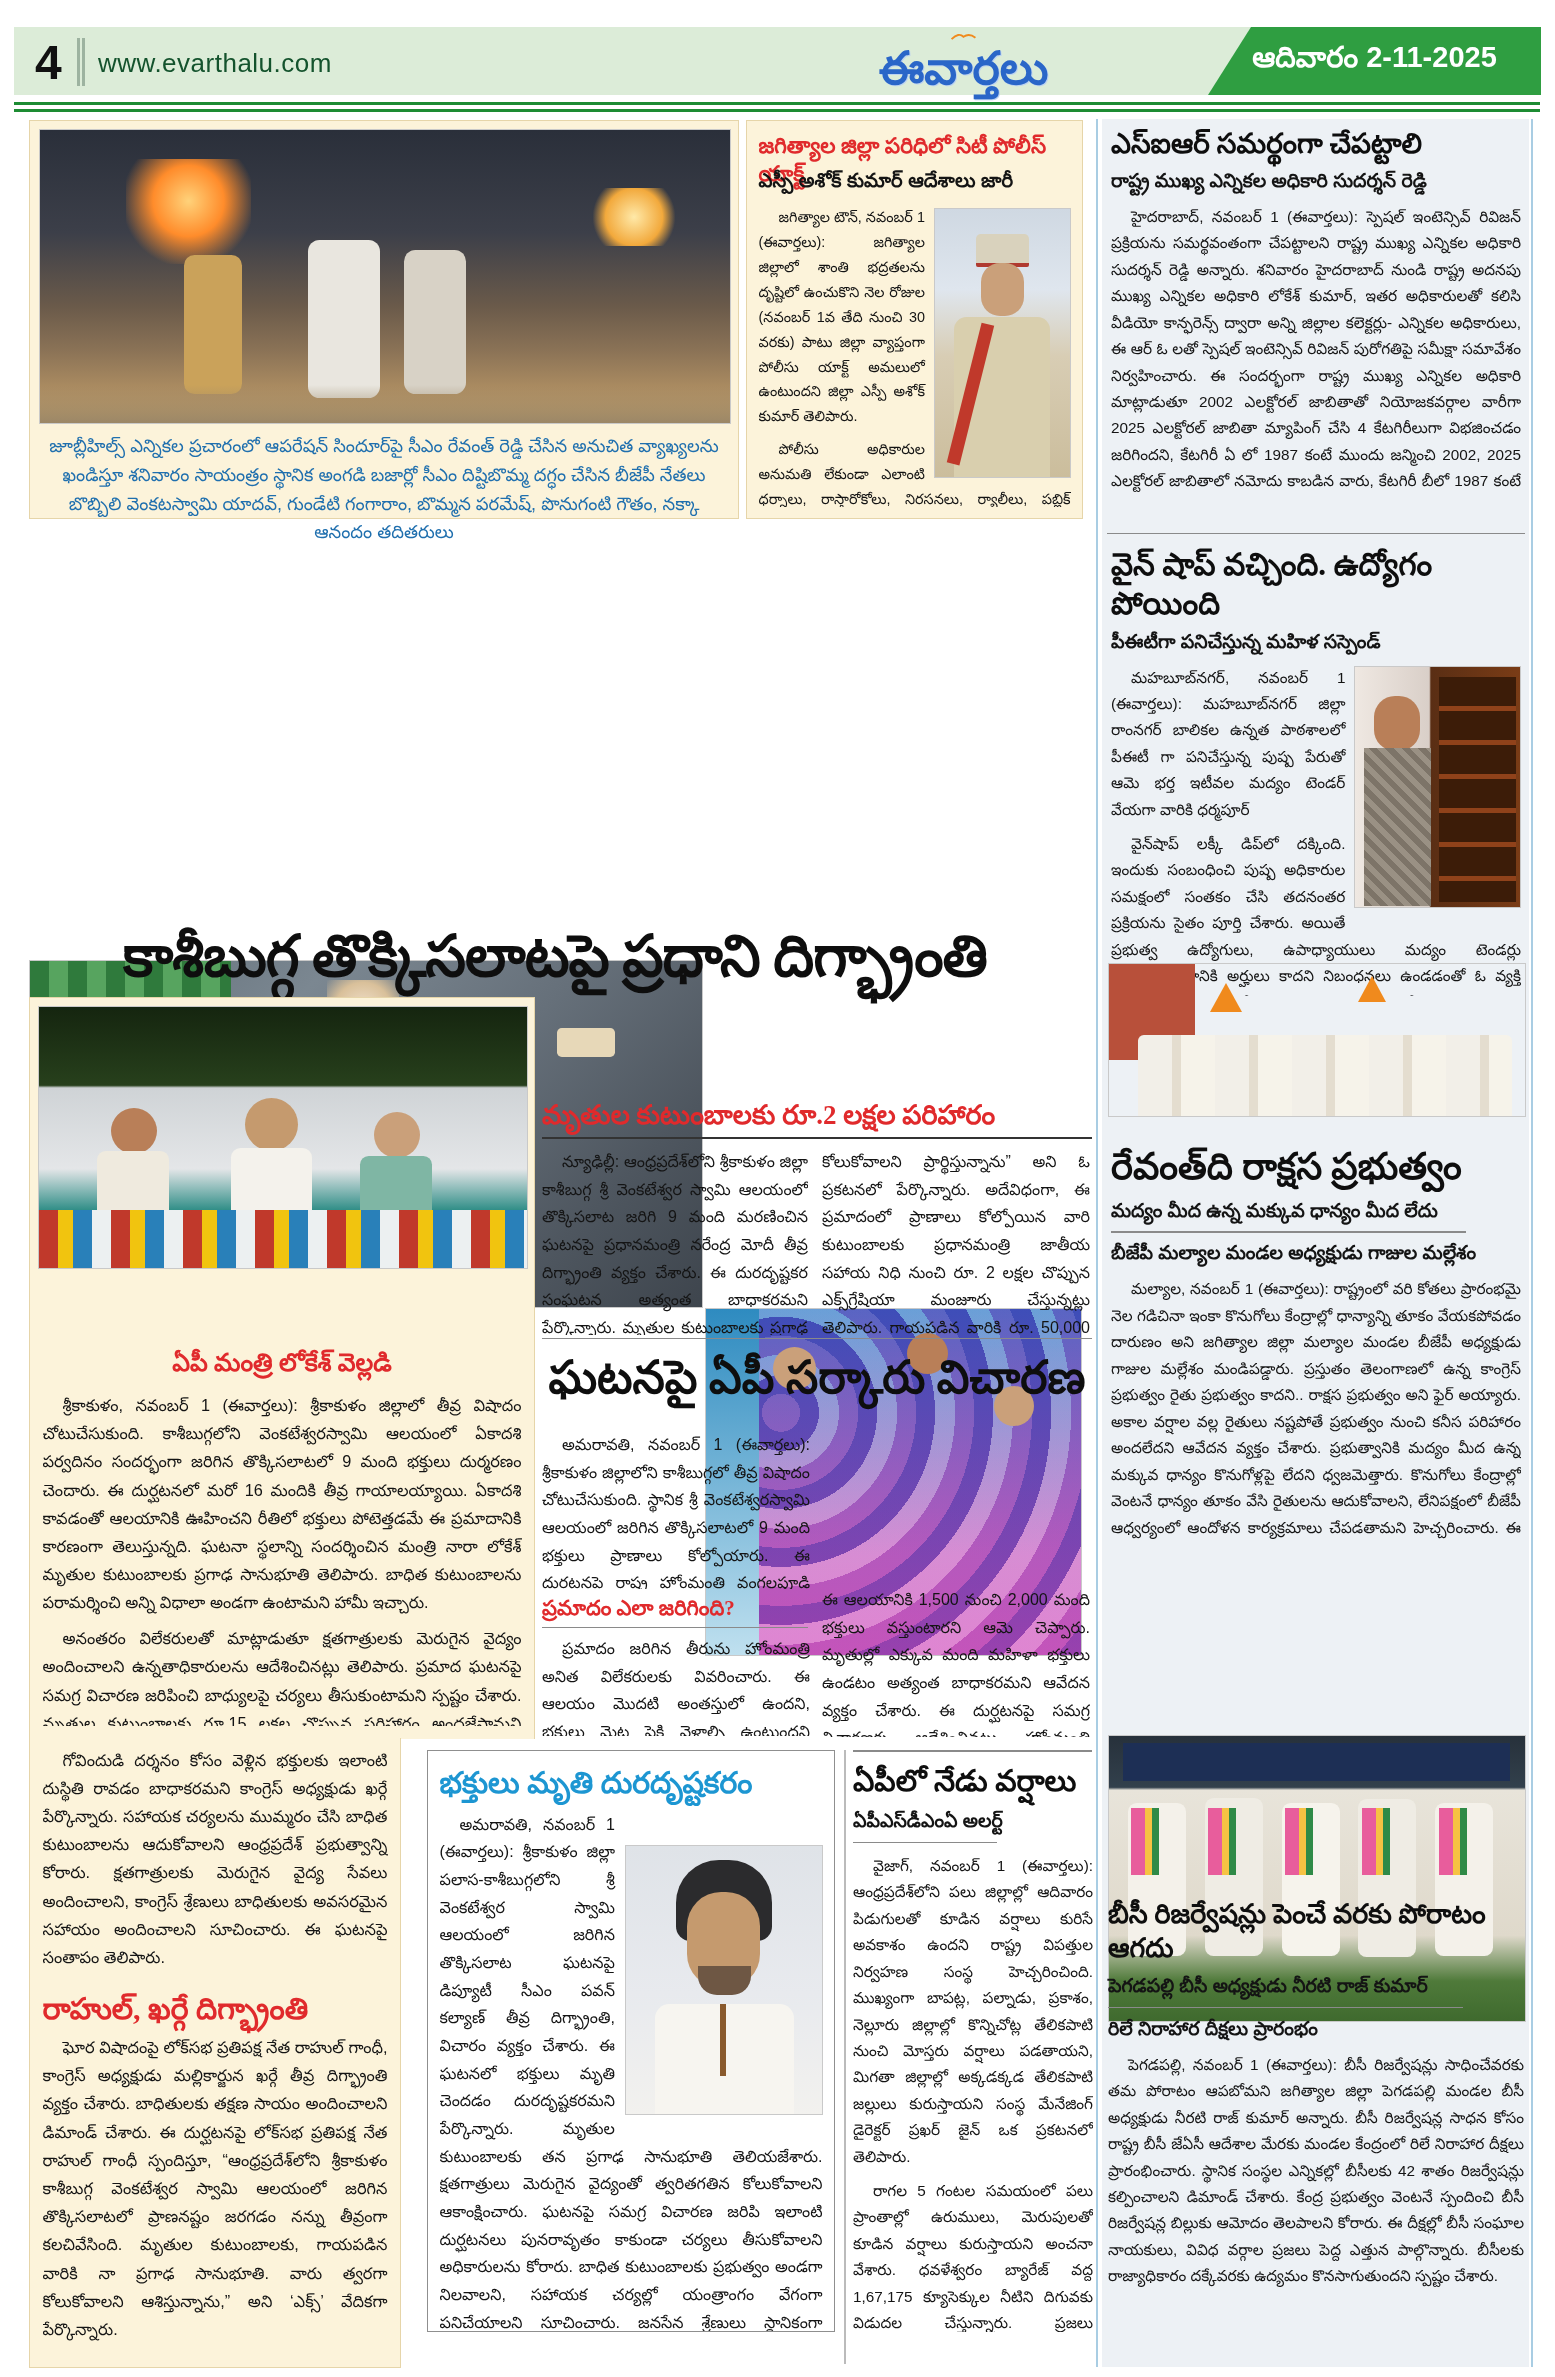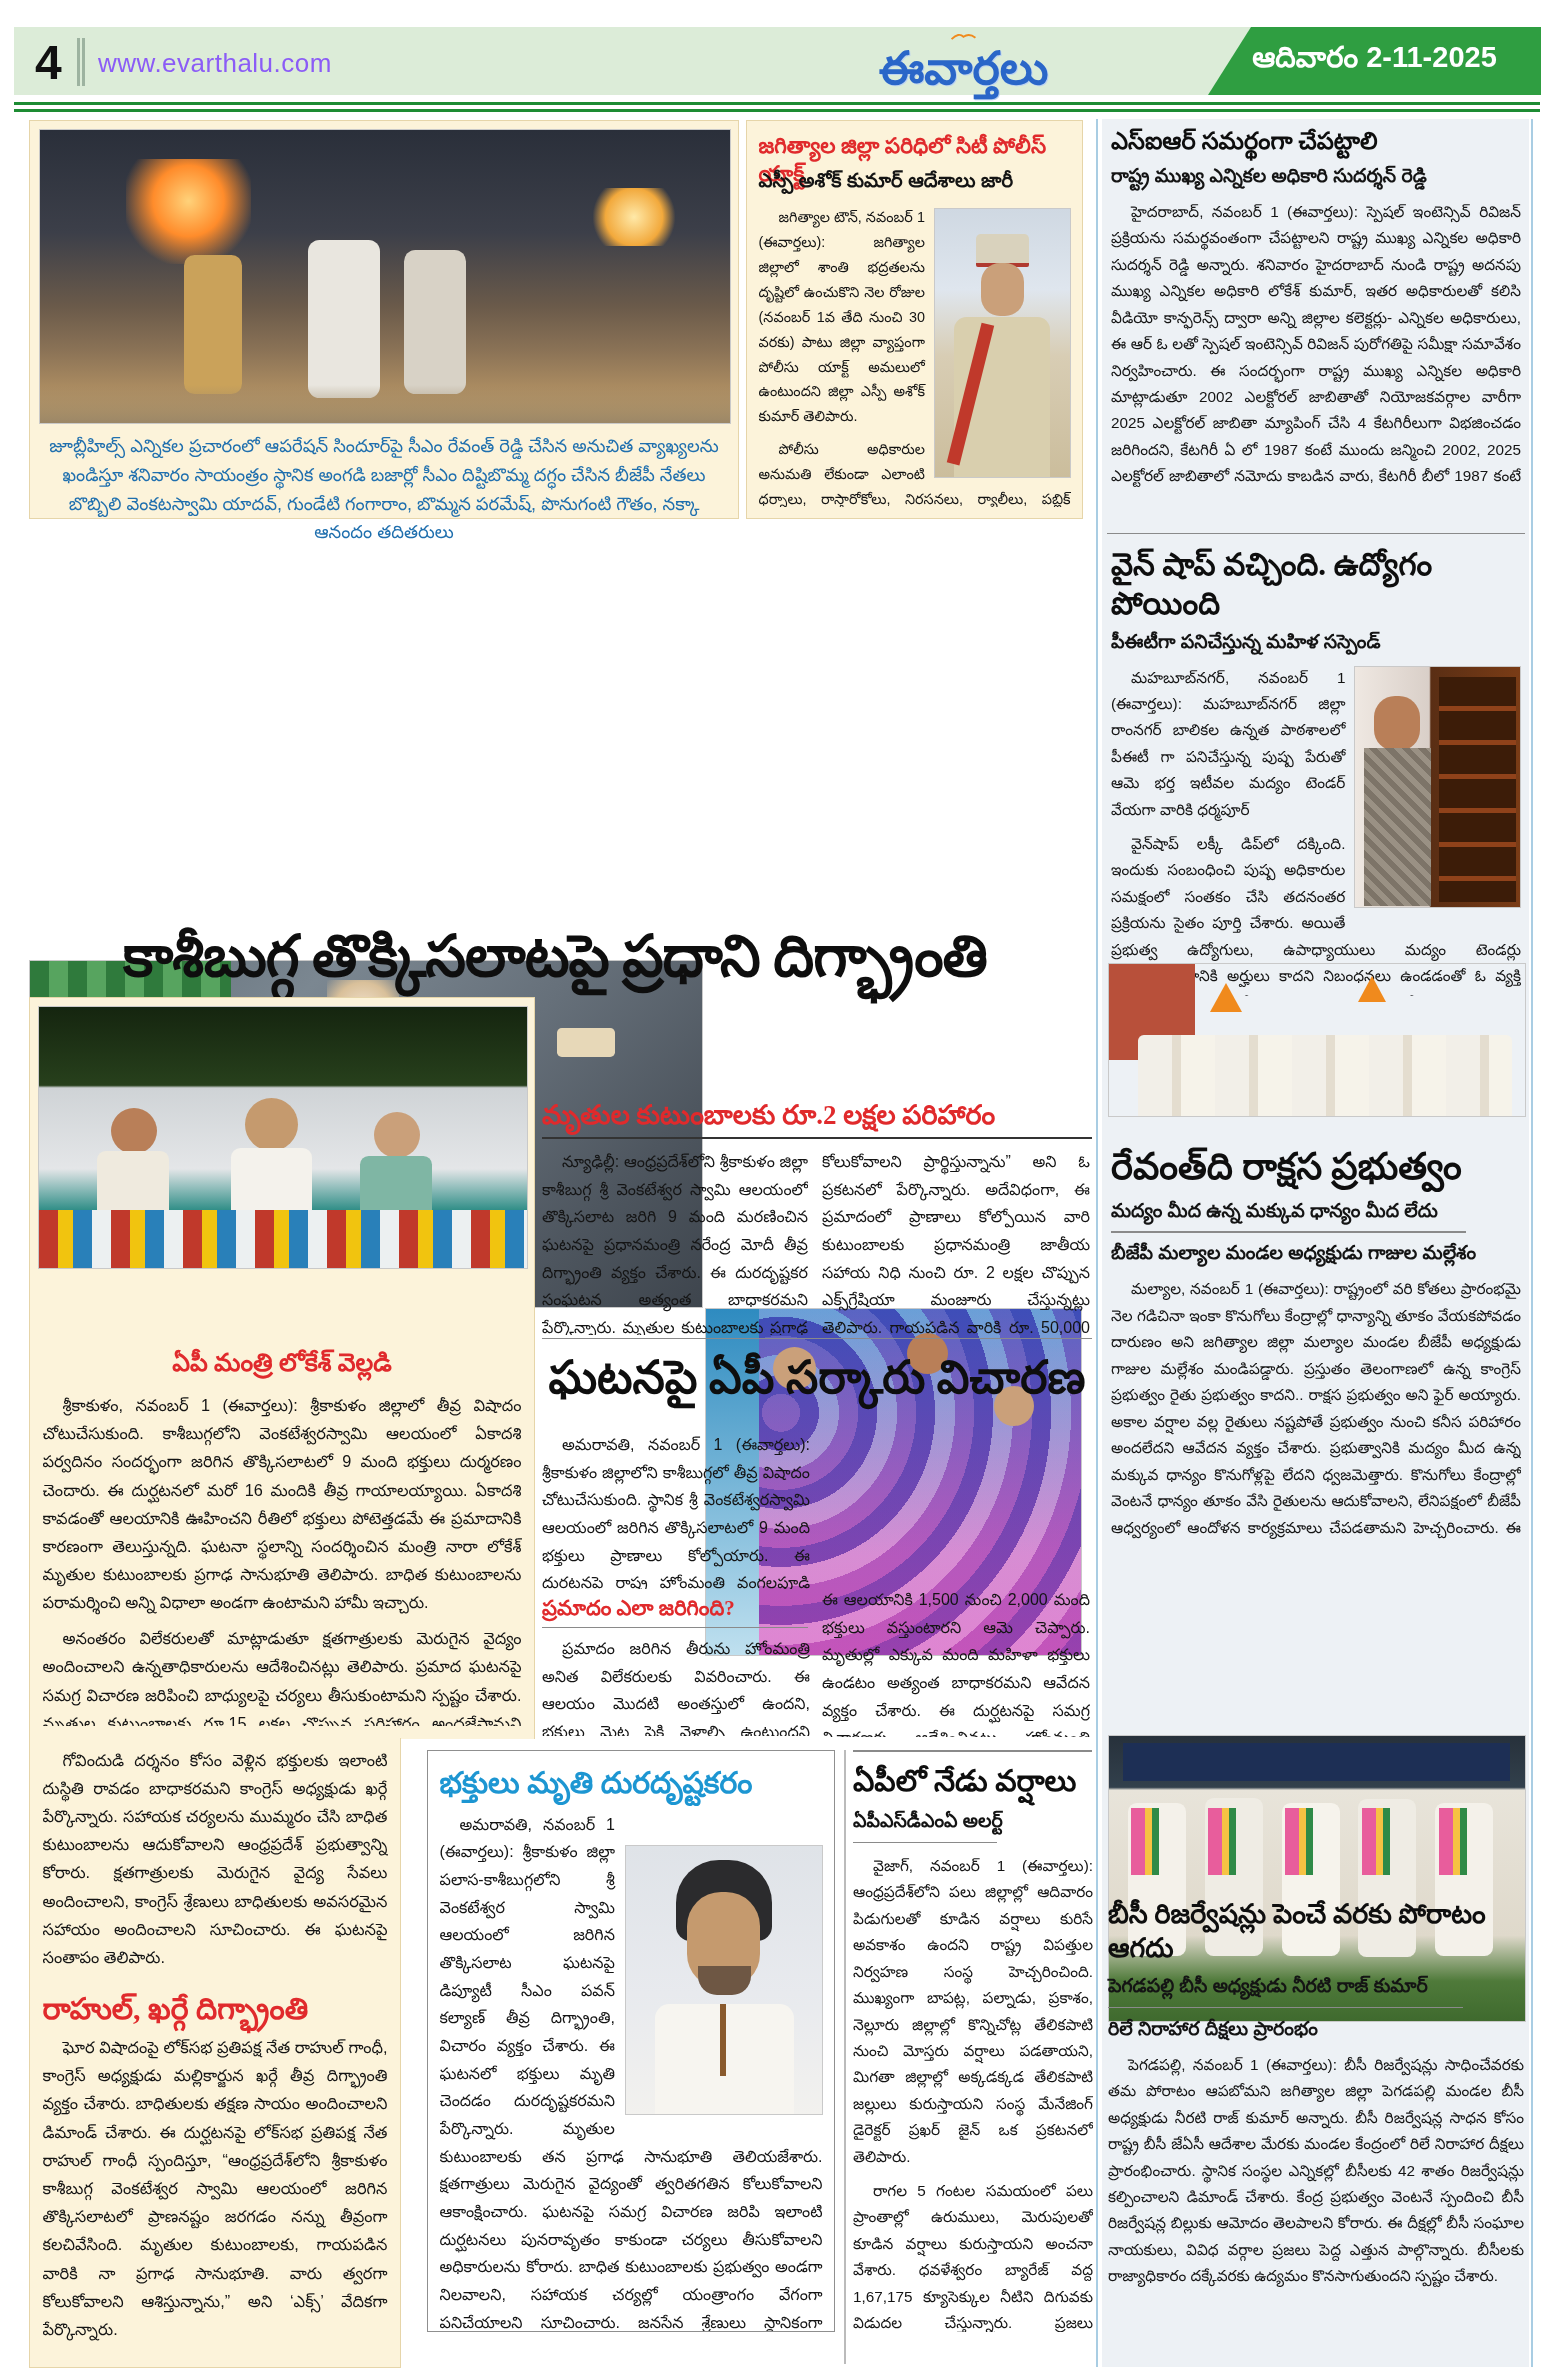--- a/index.html
+++ b/index.html
@@ -3,21 +3,21 @@
 <meta charset="utf-8">
 <style>
   html,body{margin:0;padding:0;background:#fff;}
   #page{position:relative;width:1555px;height:2377px;background:#ffffff;overflow:hidden;
         font-family:"Liberation Sans",sans-serif;color:#111;}
   .abs{position:absolute;}
   
   .hdr-bar{background:#dcecd8;}
   .pgnum{font-size:48px;font-weight:bold;color:#111;font-family:"Liberation Sans",sans-serif;}
   .hdr-sep{width:2.9px;background:#9db3a0;}
-  .hdr-url{font-size:26px;color:#8b5cf6;letter-spacing:0.5px;}
+  .hdr-url{font-size:26px;color:#14532d;letter-spacing:0.5px;}
   .masthead{font-size:46px;font-weight:bold;color:#2a66c8;text-shadow:1px 1px 0 #bcd2f0;}
   .ribbon{background:#2f9e41;clip-path:polygon(43px 0,100% 0,100% 100%,0 100%);}
   .ribbon span{color:#fff;font-size:29px;font-weight:bold;}
   .grule{background:#1d8c33;}
   
   .cream{background:#fcf3da;border:1px solid #e6d5a9;}
   .vline{width:1.9px;background:#a9cde3;}
   .rightcol-bg{background:#edf1f5;}
   .hrule{background:#8a8a8a;}
   
@@ -83,21 +83,21 @@
         <div style="position:absolute;left:46px;top:54px;width:43px;height:53px;background:#caa07a;border-radius:19px;"></div>
         <div style="position:absolute;left:19px;top:108px;width:96px;height:163px;background:#d9cfae;border-radius:12.5px 12.5px 0 0;"></div>
         <div style="position:absolute;left:29px;top:113px;width:12.5px;height:144px;background:#c0392b;transform:rotate(14deg);"></div>
       </div>
       <p>జగిత్యాల టౌన్, నవంబర్ 1 (ఈవార్తలు): జగిత్యాల జిల్లాలో శాంతి భద్రతలను దృష్టిలో ఉంచుకొని నెల రోజుల (నవంబర్ 1వ తేది నుంచి 30 వరకు) పాటు జిల్లా వ్యాప్తంగా పోలీసు యాక్ట్ అమలులో ఉంటుందని జిల్లా ఎస్పీ అశోక్ కుమార్ తెలిపారు.</p>
       <p>పోలీసు అధికారుల అనుమతి లేకుండా ఎలాంటి ధర్నాలు, రాస్తారోకోలు, నిరసనలు, ర్యాలీలు, పబ్లిక్ మీటింగ్‌లు, సభలు, సమావేశాలు నిర్వహించరాదని అన్నారు. శాంతిభద్రతలకు భంగం కలిగించేలా.. ప్రభుత్వ ఆస్తులకు నష్టం కలిగించే వ్యతిరేక కార్యక్రమాలు చేపట్టరాదని హెచ్చరించారు. ప్రజలు పోలీసులకు సహకరించి శాంతిభద్రతల పరిరక్షణకు కృషిచేయాలని కోరారు.</p>
     </div>
   </div>
 
   <div class="abs" style="left:1111px;top:126px;width:410px;">
-    <div class="hl-serif" style="font-size:24px;">ఎస్ఐఆర్ సమర్థంగా చేపట్టాలి</div>
+    <div class="hl-serif" style="font-size:28px;">ఎస్ఐఆర్ సమర్థంగా చేపట్టాలి</div>
     <div class="sub" style="font-size:19px;margin-top:6.7px;">రాష్ట్ర ముఖ్య ఎన్నికల అధికారి సుదర్శన్ రెడ్డి</div>
     <div class="body-t" style="margin-top:10.5px;height:288px;overflow:hidden;font-size:15.3px;">
       <p>హైదరాబాద్, నవంబర్ 1 (ఈవార్తలు): స్పెషల్ ఇంటెన్సివ్ రివిజన్ ప్రక్రియను సమర్థవంతంగా చేపట్టాలని రాష్ట్ర ముఖ్య ఎన్నికల అధికారి సుదర్శన్ రెడ్డి అన్నారు. శనివారం హైదరాబాద్ నుండి రాష్ట్ర అదనపు ముఖ్య ఎన్నికల అధికారి లోకేశ్ కుమార్, ఇతర అధికారులతో కలిసి వీడియో కాన్ఫరెన్స్ ద్వారా అన్ని జిల్లాల కలెక్టర్లు- ఎన్నికల అధికారులు, ఈ ఆర్ ఓ లతో స్పెషల్ ఇంటెన్సివ్ రివిజన్ పురోగతిపై సమీక్షా సమావేశం నిర్వహించారు. ఈ సందర్భంగా రాష్ట్ర ముఖ్య ఎన్నికల అధికారి మాట్లాడుతూ 2002 ఎలక్టోరల్ జాబితాతో నియోజకవర్గాల వారీగా 2025 ఎలక్టోరల్ జాబితా మ్యాపింగ్ చేసి 4 కేటగిరీలుగా విభజించడం జరిగిందని, కేటగిరీ ఏ లో 1987 కంటే ముందు జన్మించి 2002, 2025 ఎలక్టోరల్ జాబితాలో నమోదు కాబడిన వారు, కేటగిరీ బీలో 1987 కంటే ముందు జన్మించి 2002 ఓటరు జాబితాలో లేకుండా 2025 జాబితాలో నమోదు కాబడిన వారు ఉన్నారని తెలిపారు. కేటగిరీ డీ 2002-2007 మధ్యలో జన్మించినవారు ఉంటారని వివరించారు. మొదట కేటగిరీ ఎ జాబితాలను ధృవీకరించే కార్యక్రమం త్వరగా పూర్తి చేయాలని, మిగిలిన 12 లక్షల ఓటర్ల వివరాల ధృవీకరణ కూడా వేగంగా జరగాలని సూచించారు. కేటగిరి సీ, క్యాటగిరి డీలలోని ఓటర్లను కేటగిరి ఏ కు మ్యాపింగ్ చేసే ప్రక్రియను మెరుగుపరచాలని తెలిపారు.</p>
     </div>
   </div>
   <div class="abs hrule" style="left:1107px;top:533px;width:418px;height:1.4px;"></div>
 
   <div class="abs" style="left:1111px;top:546px;width:410px;">
     <div class="hl-serif" style="font-size:31px;">వైన్ షాప్ వచ్చింది. ఉద్యోగం పోయింది</div>
     <div class="sub" style="font-size:19px;margin-top:5.8px;">పీఈటీగా పనిచేస్తున్న మహిళ సస్పెండ్</div>

